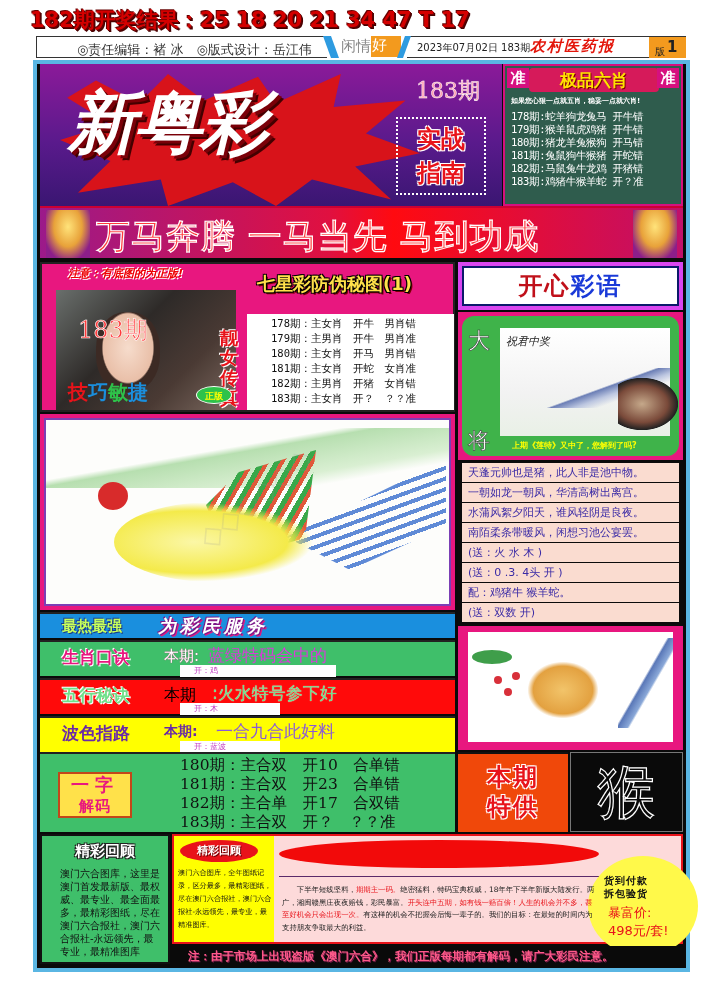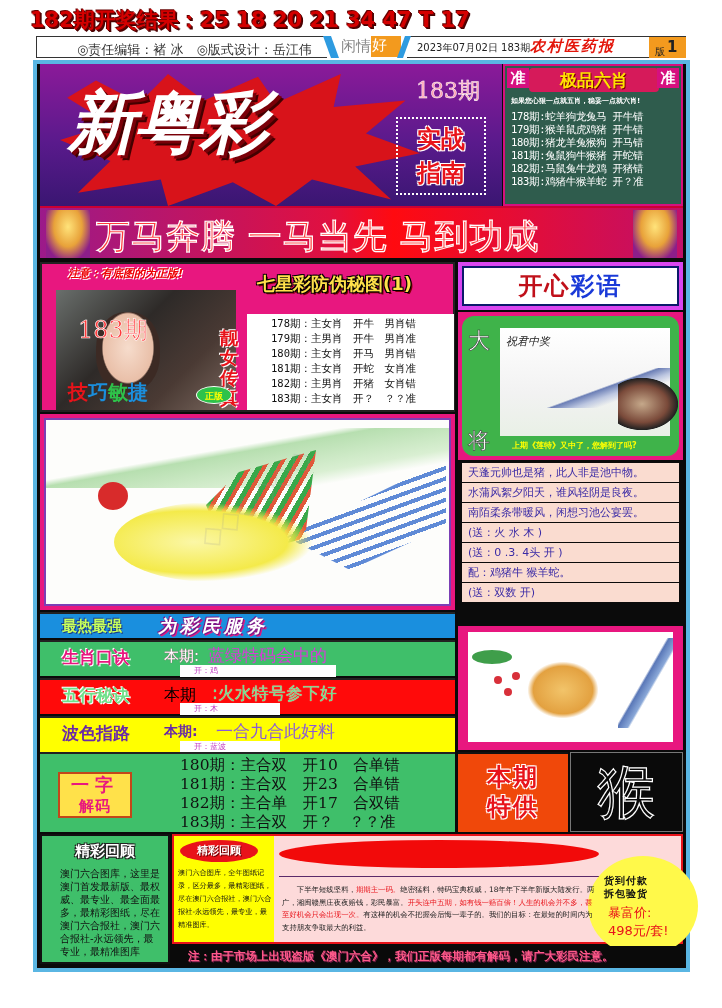--- a/index.html
+++ b/index.html
@@ -190,20 +190,21 @@
     </div>
     <div class="da">大</div>
     <div class="zhu">祝君中奖</div>
     <div class="jiang">将</div>
     <div class="cap">上期《莲特》又中了，您解到了吗?</div>
   </div>
 </div>
 
 <div id="poem" class="abs">
   <div class="ln">天蓬元帅也是猪，此人非是池中物。</div>
+  <div class="ln">一朝如龙一朝凤，华清高树出离宫。</div>
   <div class="ln">水蒲风絮夕阳天，谁风轻阴是良夜。</div>
   <div class="ln">南陌柔条带暖风，闲想习池公宴罢。</div>
   <div class="ln">(送：火 水 木 )</div>
   <div class="ln">(送：0 .3. 4头 开 )</div>
   <div class="ln">配：鸡猪牛 猴羊蛇。</div>
   <div class="ln">(送：双数 开)</div>
 </div>
 
 <div id="rooster" class="abs">
   <div class="in">

